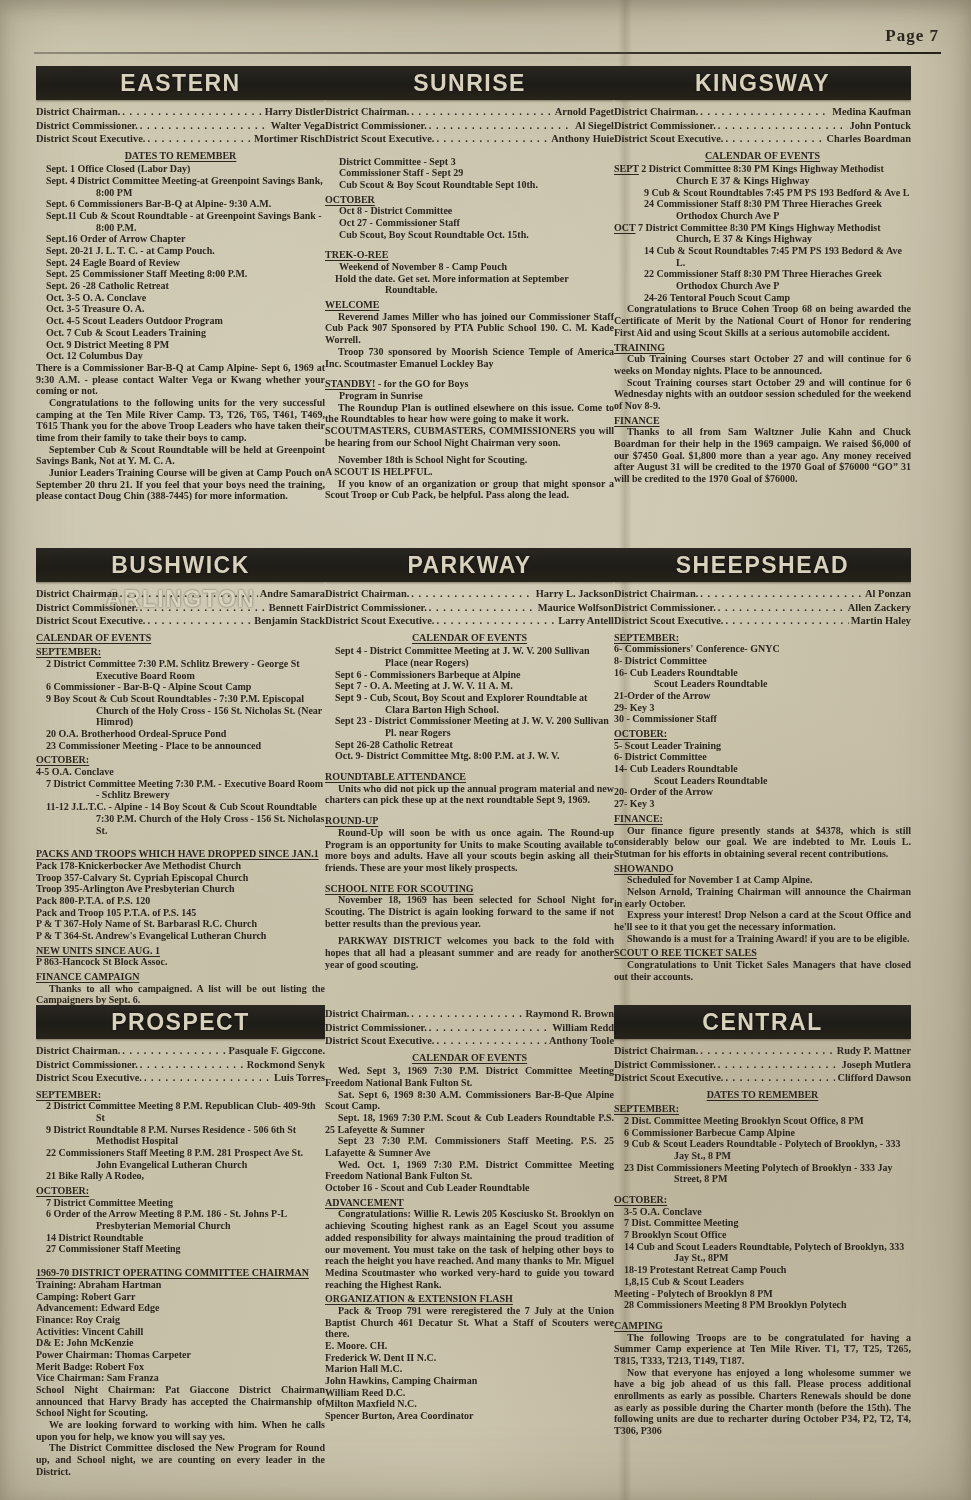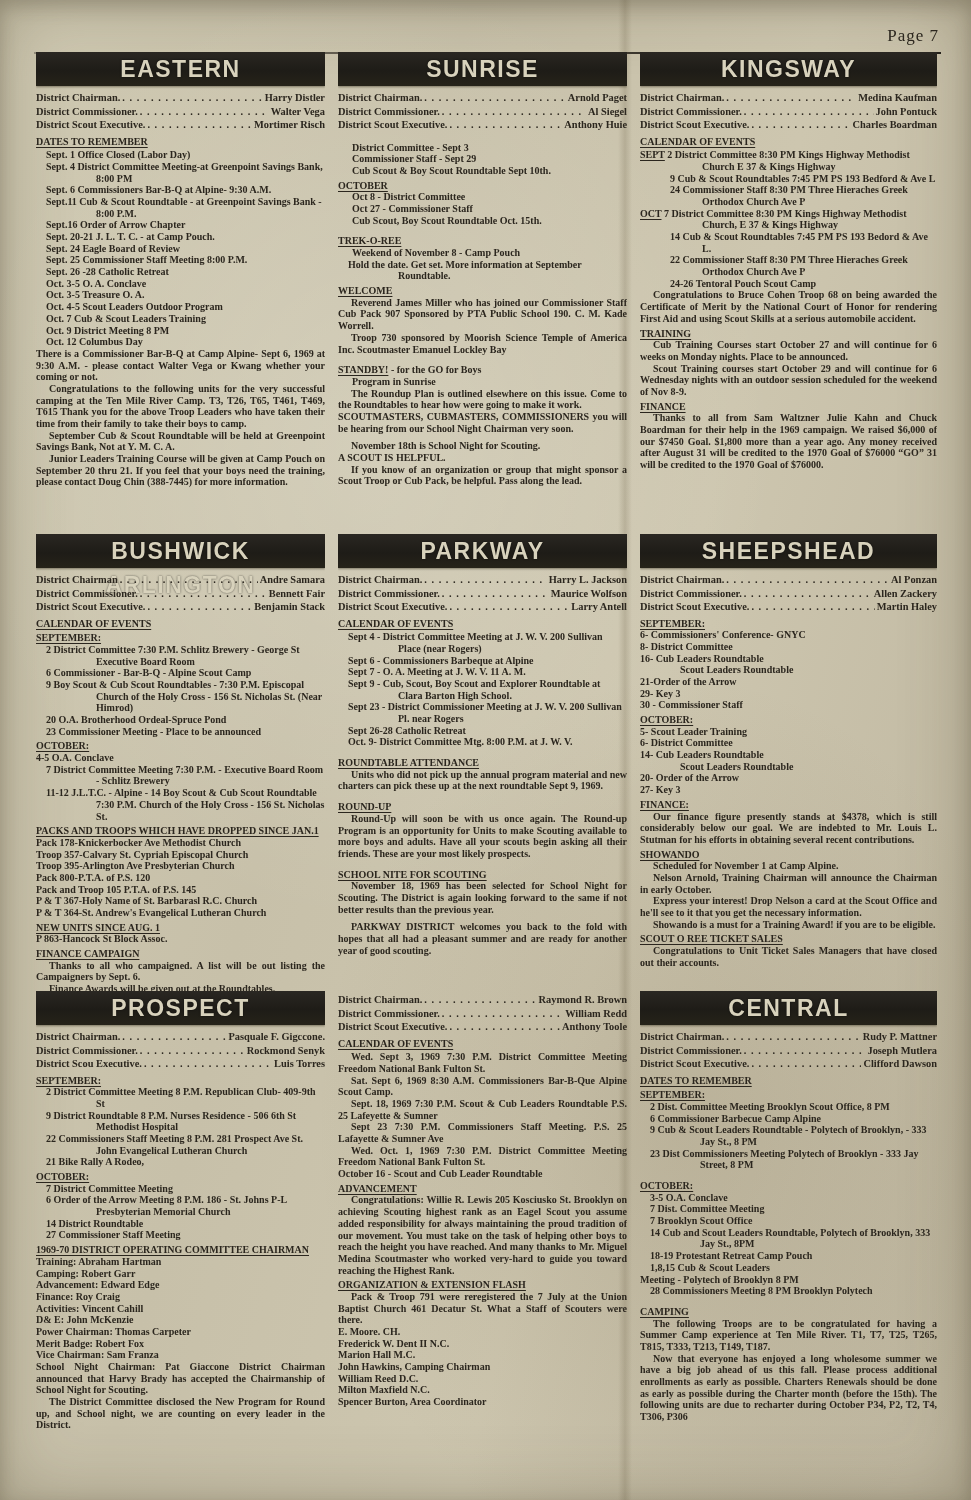--- a/index.html
+++ b/index.html
@@ -14,53 +14,53 @@
     background:
       radial-gradient(ellipse 60% 45% at 38% 30%, rgba(255,255,244,0.22), transparent 70%),
       radial-gradient(ellipse 50% 40% at 70% 75%, rgba(120,105,75,0.18), transparent 75%),
       linear-gradient(104deg,#cfc9b2 0%,#c7c0a9 35%,#cdc6af 62%,#bdb59e 100%),
       #c6bfa8;
     box-shadow:inset 0 0 70px rgba(70,58,34,0.30), inset 0 6px 18px rgba(50,44,28,0.25);
     color:#2b261e;
   }
   .page-number{
     position:absolute;top:26px;right:32px;
-    font-size:17px;font-weight:normal;letter-spacing:1px;margin-left:9px;
+    font-size:17px;font-weight:bold;letter-spacing:1px;margin-left:9px;
   }
   .top-rule{
     position:absolute;top:52px;left:34px;right:30px;height:2px;
     background:linear-gradient(90deg,rgba(43,38,30,0.35),rgba(43,38,30,0.85) 55%,#24201a);
   }
   .grid{
-    position:absolute;top:52px;left:36px;width:901px;
+    position:absolute;top:66px;left:36px;width:901px;
     display:grid;
     grid-template-columns:289px 289px 297px;
     grid-template-rows:482px 457px 486px;
-    column-gap:13px;
+    column-gap:0;
   }
   .sec{overflow:hidden;}
   .bar{
     height:34px;line-height:34px;margin-bottom:5px;
     background:linear-gradient(180deg,#2a2722,#1e1c17 55%,#262319);
     color:#d8d2bc;text-align:center;
     font-family:"Liberation Sans",sans-serif;
     font-weight:bold;font-size:23px;letter-spacing:1.5px;
     text-shadow:0 0 2px rgba(0,0,0,0.6);
     box-shadow:0 1px 2px rgba(50,44,28,0.5);
   }
   .officers{margin:2px 0 4px 0;}
   .orow{display:flex;align-items:flex-start;font-size:10.4px;font-weight:bold;line-height:1.3;white-space:nowrap;}
   .orole{flex:none;}
   .odots{flex:1;overflow:hidden;margin:0 2px;}
   .odots::after{content:". . . . . . . . . . . . . . . . . . . . . . . . . . . . . . . . . . . .";letter-spacing:1px;}
   .oname{flex:none;}
   .bk{font-size:10px;font-weight:bold;line-height:1.17;}
-  .hc{margin:3px 0 2px 0;}
+  .hc{text-align:center;margin:3px 0 2px 0;}
   .hl,.hlx{margin-top:3px;}
-  .hl2{margin-top:3px;}
+  .hl2{margin-top:12px;}
   .u{text-decoration:underline;text-decoration-thickness:1px;text-underline-offset:2px;}
   .it{padding-left:60px;text-indent:-50px;}
   .itx{padding-left:62px;text-indent:-62px;}
   .it2{padding-left:62px;text-indent:-32px;}
   .pl{}
   .ind1{padding-left:14px;}
   .ind2{padding-left:40px;}
   .pa{text-align:justify;text-indent:13px;}
   .pa.flush{text-indent:0;}
   .sp{height:6px;}
@@ -356,20 +356,21 @@
         <div class="bk pl">Training: Abraham Hartman</div>
         <div class="bk pl">Camping: Robert Garr</div>
         <div class="bk pl">Advancement: Edward Edge</div>
         <div class="bk pl">Finance: Roy Craig</div>
         <div class="bk pl">Activities: Vincent Cahill</div>
         <div class="bk pl">D&amp; E: John McKenzie</div>
         <div class="bk pl">Power Chairman: Thomas Carpeter</div>
         <div class="bk pl">Merit Badge: Robert Fox</div>
         <div class="bk pl">Vice Chairman: Sam Franza</div>
         <div class="bk pa flush">School Night Chairman: Pat Giaccone District Chairman announced that Harvy Brady has accepted the Chairmanship of School Night for Scouting.</div>
+        <div class="bk pa">We are looking forward to working with him. When he calls  upon  you  for  help, we  know you will say yes.</div>
         <div class="bk pa">The District Committee disclosed the New Program for Round up, and School night, we are counting on every leader in the District.</div>
       </div>
       <div class="sec">
         <div class="officers">
           <div class="orow">
             <span class="orole">District Chairman.</span>
             <span class="odots"></span>
             <span class="oname">Raymond R. Brown</span>
           </div>
           <div class="orow">

